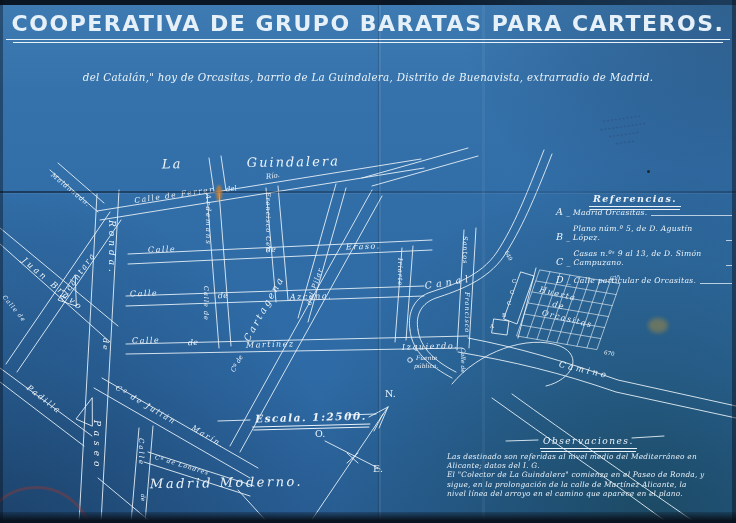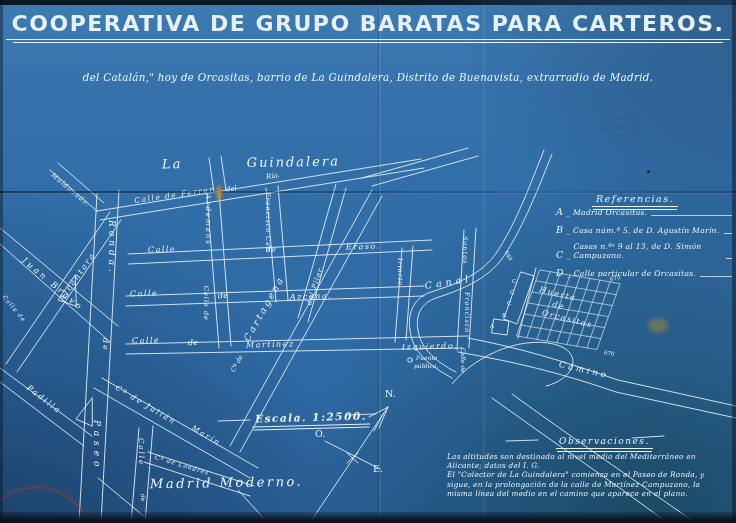--- a/index.html
+++ b/index.html
@@ -186,34 +186,34 @@
   <div class="lbl" style="left:18px;top:72px;width:700px;text-align:center;font-size:10.3px;letter-spacing:.3px;">del Catalán," hoy de Orcasitas, barrio de La Guindalera, Distrito de Buenavista, extrarradio de Madrid.</div>
 
   <div style="position:absolute;left:578px;top:114px;width:92px;transform:rotate(-8deg);text-align:center;color:#2a3763;opacity:.55;filter:blur(.3px);font-size:5px;letter-spacing:1.5px;line-height:8px;">
     <div>∙∙∙∙∙∙∙∙∙∙</div>
     <div>∙∙∙∙∙∙∙∙∙∙∙∙</div>
     <div>∙∙∙∙∙∙∙∙</div>
     <div>∙∙∙∙∙</div>
   </div>
   <div style="position:absolute;left:-22px;top:486px;width:110px;height:110px;border:3px solid rgba(160,55,45,.38);border-radius:50%;"></div>
 
-  <div class="lbl" style="left:570px;top:189px;width:130px;text-align:center;">
+  <div class="lbl" style="left:570px;top:189px;width:130px;text-align:center;font-weight:bold;">
     <span class="u2" style="font-size:9.5px;letter-spacing:1.5px;padding:0 4px 2px 4px;">Referencias.</span>
   </div>
   <div style="position:absolute;left:556px;top:206px;width:176px;color:#ecf4fa;">
     <div class="ref-row">
       <span class="ref-key">A</span>
       <span>_</span>&nbsp;
       <span>Madrid Orcasitas.</span>
       <span class="ref-fill"></span>
     </div>
     <div class="ref-row">
       <span class="ref-key">B</span>
       <span>_</span>&nbsp;
-      <span>Casa núm.º 5, de D. Agustín Marín.</span>
+      <span>Plano núm.º 5, de D. Agustín López.</span>
       <span class="ref-fill"></span>
     </div>
     <div class="ref-row">
       <span class="ref-key">C</span>
       <span>_</span>&nbsp;
       <span>Casas n.ºˢ 9 al 13, de D. Simón Campuzano.</span>
       <span class="ref-fill"></span>
     </div>
     <div class="ref-row">
       <span class="ref-key">D</span>
@@ -285,29 +285,29 @@
   <span class="lbl tiny" style="left:510px;top:290px;">C</span>
   <span class="lbl tiny" style="left:512px;top:279px;">C</span>
 
   <div class="lbl" style="left:252px;top:408px;transform:rotate(-1.5deg);">
     <span class="u2" style="font-size:10.5px;font-weight:700;letter-spacing:1.5px;padding:0 3px 2px 3px;">Escala. 1:2500.</span>
   </div>
   <span class="lbl" style="left:385px;top:389px;font-size:9.5px;font-style:normal;">N.</span>
   <span class="lbl" style="left:315px;top:429px;font-size:9.5px;font-style:normal;">O.</span>
   <span class="lbl" style="left:373px;top:464px;font-size:9.5px;font-style:normal;">E.</span>
 
-  <div class="lbl" style="left:556px;top:431px;">
+  <div class="lbl" style="left:540px;top:431px;">
     <span class="u2" style="font-size:9px;letter-spacing:1.5px;padding:0 3px 2px 3px;">Observaciones.</span>
   </div>
   <div style="position:absolute;left:447px;top:452px;width:286px;color:#e7f1f9;">
-    <div class="obs-line">Las altitudes son destinado al nivel medio del Mediterráneo en</div>
+    <div class="obs-line">Las destinado son referidas al nivel medio del Mediterráneo en</div>
     <div class="obs-line">Alicante; datos del I. G.</div>
     <div class="obs-line">El "Colector de La Guindalera" comienza en el Paseo de Ronda, y</div>
-    <div class="obs-line">sigue, en la prolongación de la calle de Martínez Campuzano, la</div>
-    <div class="obs-line">misma línea del medio en el camino que aparece en el plano.</div>
+    <div class="obs-line">sigue, en la prolongación de la calle de Martínez Alicante, la</div>
+    <div class="obs-line">nivel línea del arroyo en el camino que aparece en el plano.</div>
   </div>
 
   <div class="crease" style="left:0;top:191px;width:736px;height:2px;background:linear-gradient(90deg,rgba(6,16,30,.55),rgba(6,16,30,.3) 50%,rgba(6,16,30,.1) 78%,rgba(6,16,30,.3));box-shadow:0 1px 0 rgba(235,245,255,.07);"></div>
   <div class="crease" style="left:379px;top:0;width:2px;height:523px;background:rgba(225,238,248,.09);box-shadow:-1px 0 1px rgba(8,20,36,.18);"></div>
   <div class="crease" style="left:482px;top:0;width:3px;height:523px;background:rgba(228,240,250,.06);"></div>
   <div class="crease" style="left:0;top:0;width:736px;height:5px;background:linear-gradient(90deg,#0a1624 0%,#0a1624 55%,#142c44 75%,#1d3c5c 100%);"></div>
   <div class="crease" style="left:0;top:512px;width:736px;height:11px;background:linear-gradient(180deg,rgba(10,20,32,.25),#0a1420 75%);"></div>
   <div class="crease" style="left:0;top:0;width:3px;height:523px;background:rgba(8,16,28,.4);"></div>
   <div class="crease" style="left:732px;top:0;width:4px;height:523px;background:rgba(8,16,28,.45);"></div>
   <div class="stain" style="left:216px;top:185px;width:6px;height:16px;background:rgba(214,130,40,.75);filter:blur(1px);"></div>

